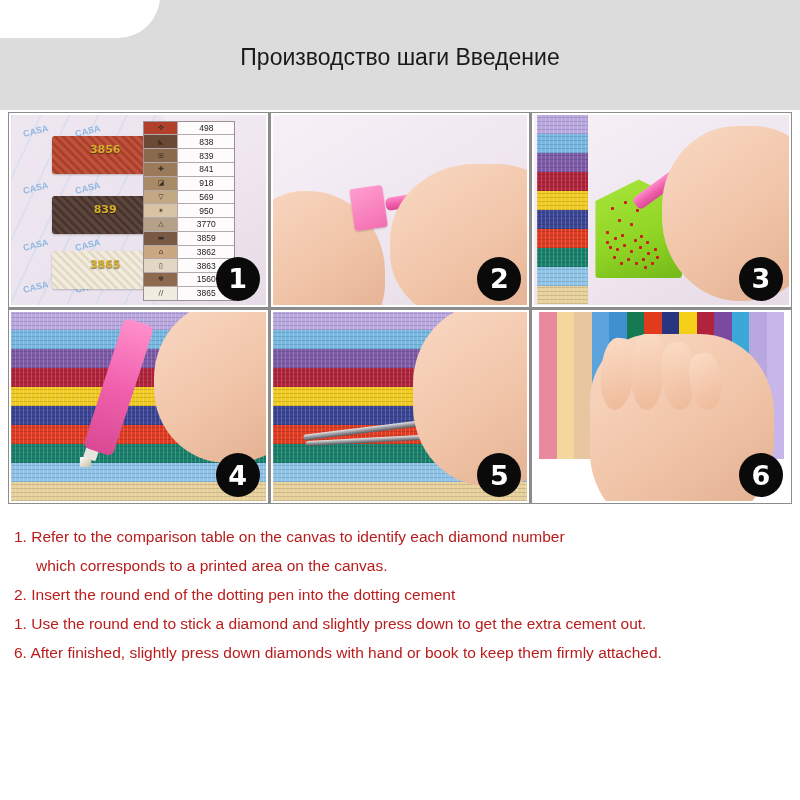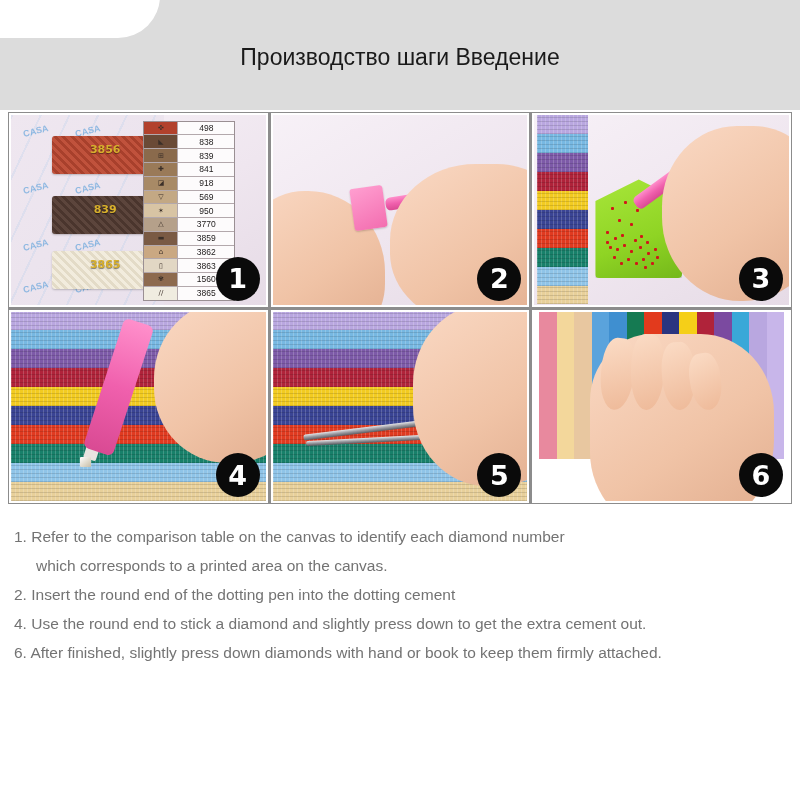--- a/index.html
+++ b/index.html
@@ -241,21 +241,21 @@
 
   
   .instructions {
     position: absolute;
     left: 0; top: 510px;
     width: 800px;
     padding: 12px 14px 0 14px;
   }
   .ins-line {
     font-size: 15.5px;
-    color: #737373;
+    color: #b91c1c;
     line-height: 29px;
     white-space: nowrap;
     font-family: "Liberation Sans", sans-serif;
   }
   .ins-line.cont { padding-left: 22px; }
 </style>
 </head>
 <body>
 
 <div class="page">
@@ -477,17 +477,17 @@
         <div class="badge">6</div>
       </div>
     </div>
 
   </div>
 
   <div class="instructions" id="instruction-list">
       <div class="ins-line">1. Refer to the comparison table on the canvas to identify each diamond number</div>
       <div class="ins-line cont">which corresponds to a printed area on the canvas.</div>
       <div class="ins-line">2. Insert the round end of the dotting pen into the dotting cement</div>
-      <div class="ins-line">4. Use the round end to stick a diamond and slightly press down to get the extra cement out.</div>
+      <div class="ins-line">1. Use the round end to stick a diamond and slightly press down to get the extra cement out.</div>
       <div class="ins-line">6. After finished, slightly press down diamonds with hand or book to keep them firmly attached.</div>
     </div>
 
 </div>
 
 </body></html>

